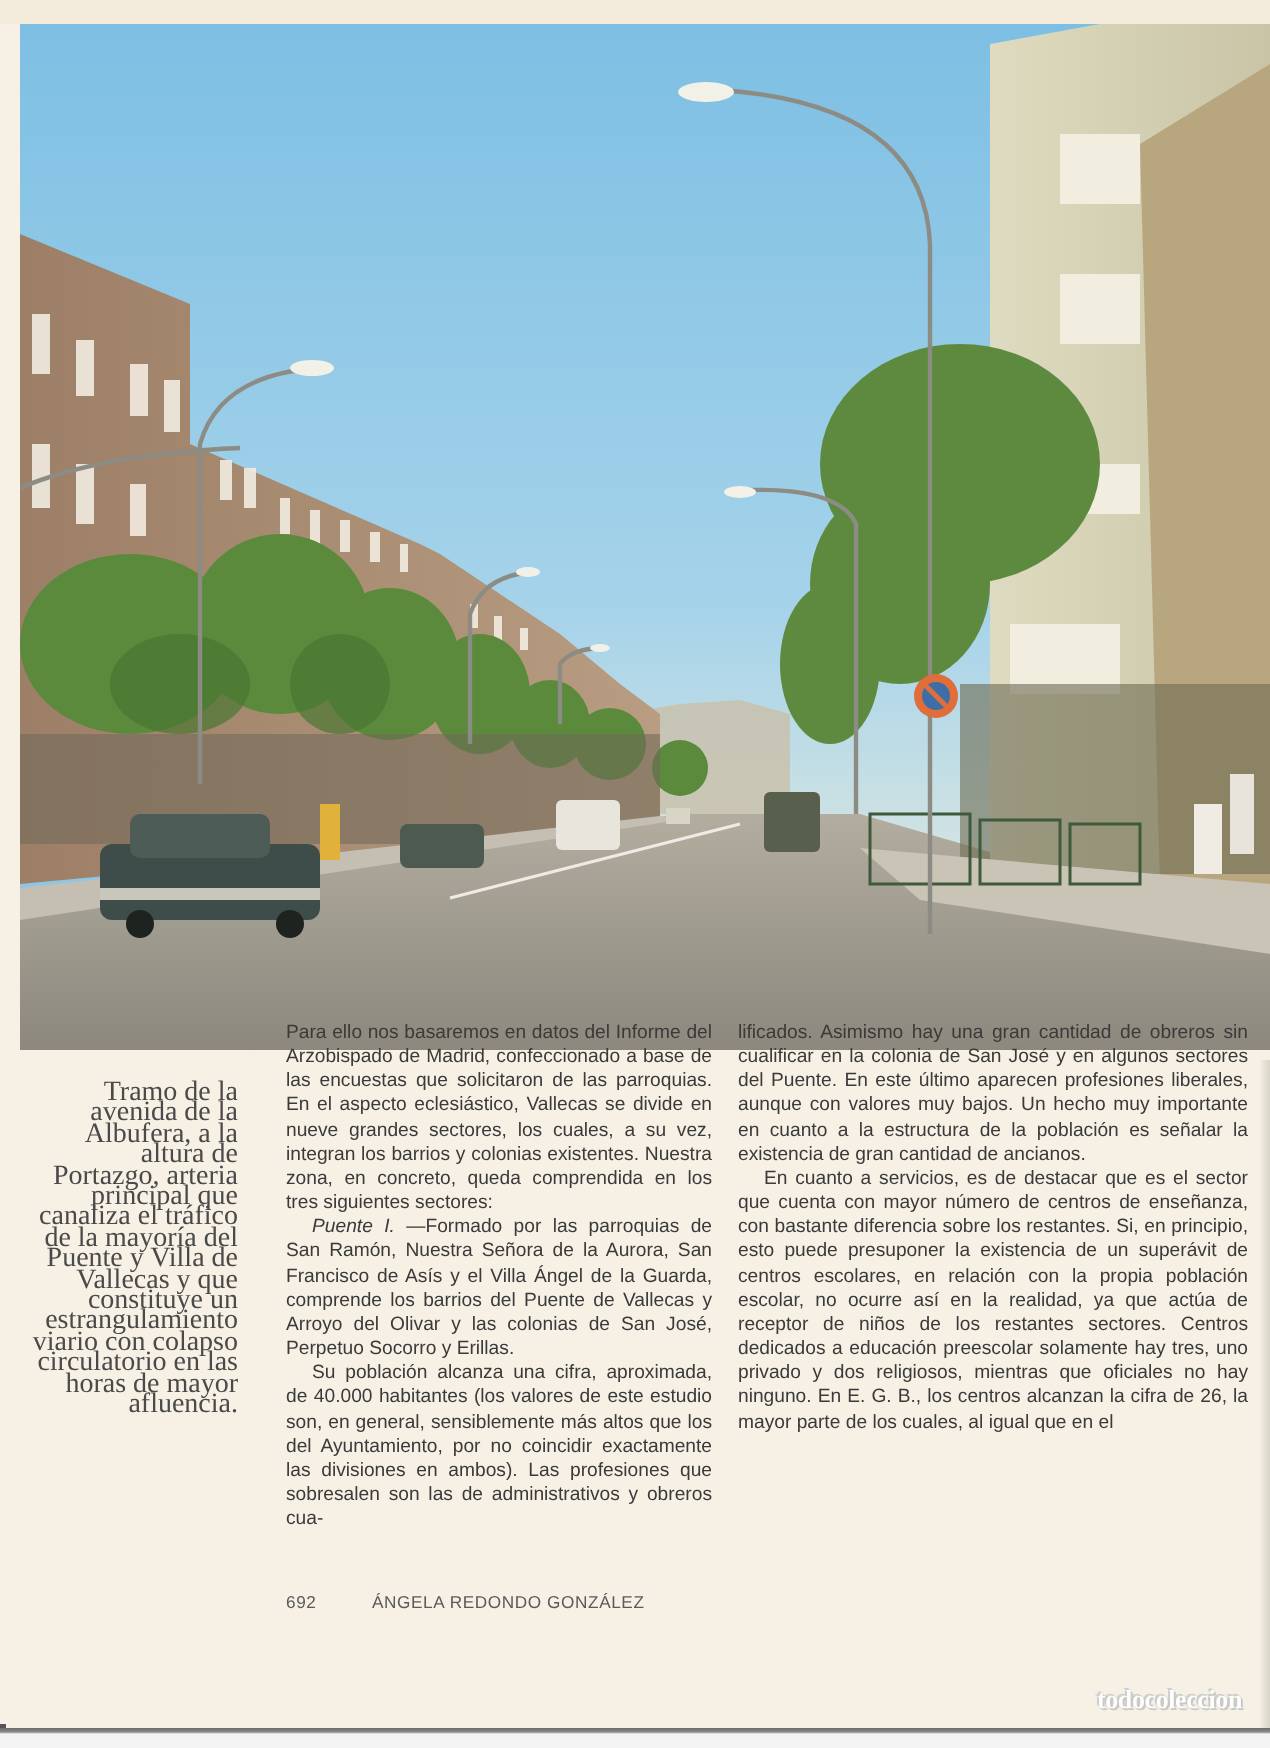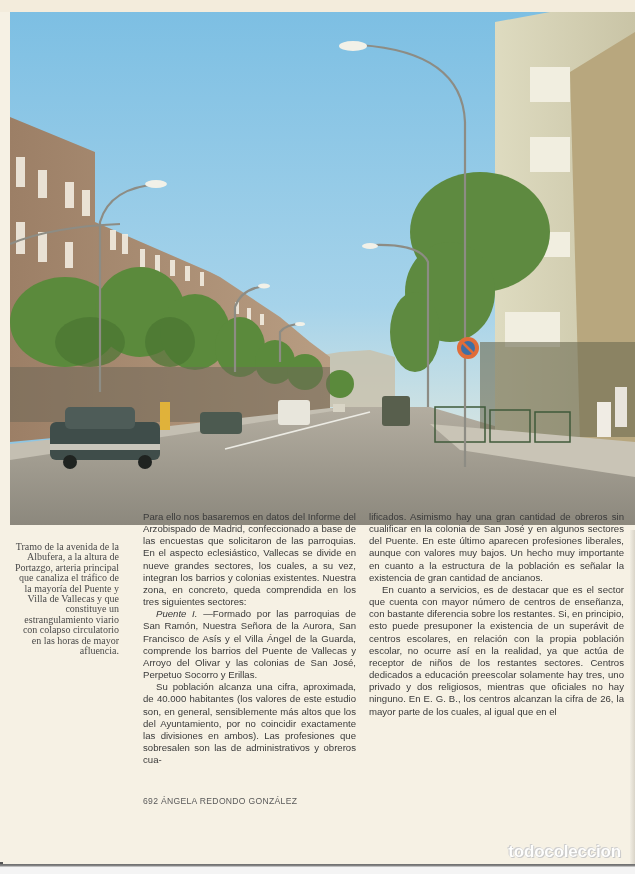--- a/index.html
+++ b/index.html
@@ -9,39 +9,39 @@
       font-family: "Liberation Sans", sans-serif;
     }
     .page-edge-top { position: absolute; left: 0; top: 0; width: 635px; height: 12px; background: #f3ecdc; }
     .photo {
       position: absolute; left: 10px; top: 12px; width: 625px; height: 513px; overflow: hidden;
       background: #8fc6e3;
     }
     .photo svg { display: block; }
     .caption {
       position: absolute; left: 14px; top: 542px; width: 105px;
-      font-family: "Liberation Serif", serif; font-size: 10px; line-height: 10.4px;
+      font-family: "Liberation Serif", serif; font-size: 14px; line-height: 10.4px;
       color: #4a4a4a; text-align: right;
     }
     .col {
       position: absolute; top: 511px; font-size: 9.6px; line-height: 12.15px;
       color: #3a3a3a; text-align: justify;
     }
     .col p { margin: 0; }
     .col p.indent { text-indent: 13px; }
     .col-1 { left: 143px; width: 213px; }
     .col-2 { left: 369px; width: 255px; }
     .italic { font-style: italic; }
     .footer {
       position: absolute; left: 143px; top: 796px; font-size: 8.6px; color: #5a5a5a; letter-spacing: 0.3px;
     }
-    .footer .num { margin-right: 0; }
+    .footer .num { margin-right: 25px; }
     .watermark {
       position: absolute; right: 14px; top: 842px;
-      font-family: Liberation Sans, sans-serif; font-weight: bold; font-size: 17px;
+      font-family: Liberation Serif, serif; font-weight: bold; font-size: 13px;
       color: #ffffff; letter-spacing: -0.2px;
       text-shadow: 0 0 1px #b8b8b8, 1px 1px 0 #c9c9c9, -1px -1px 0 #d0d0d0;
       opacity: 0.95;
     }
     .bottom-bar {
       position: absolute; left: 0; top: 864px; width: 635px; height: 10px;
       background: linear-gradient(#6b6b6b 0, #8a8a8a 2px, #f4f4f4 3px, #f4f4f4 100%);
     }
     .bottom-bar-left { position: absolute; left: 0; top: 862px; width: 3px; height: 12px; background: #555; }
     .right-shadow {

